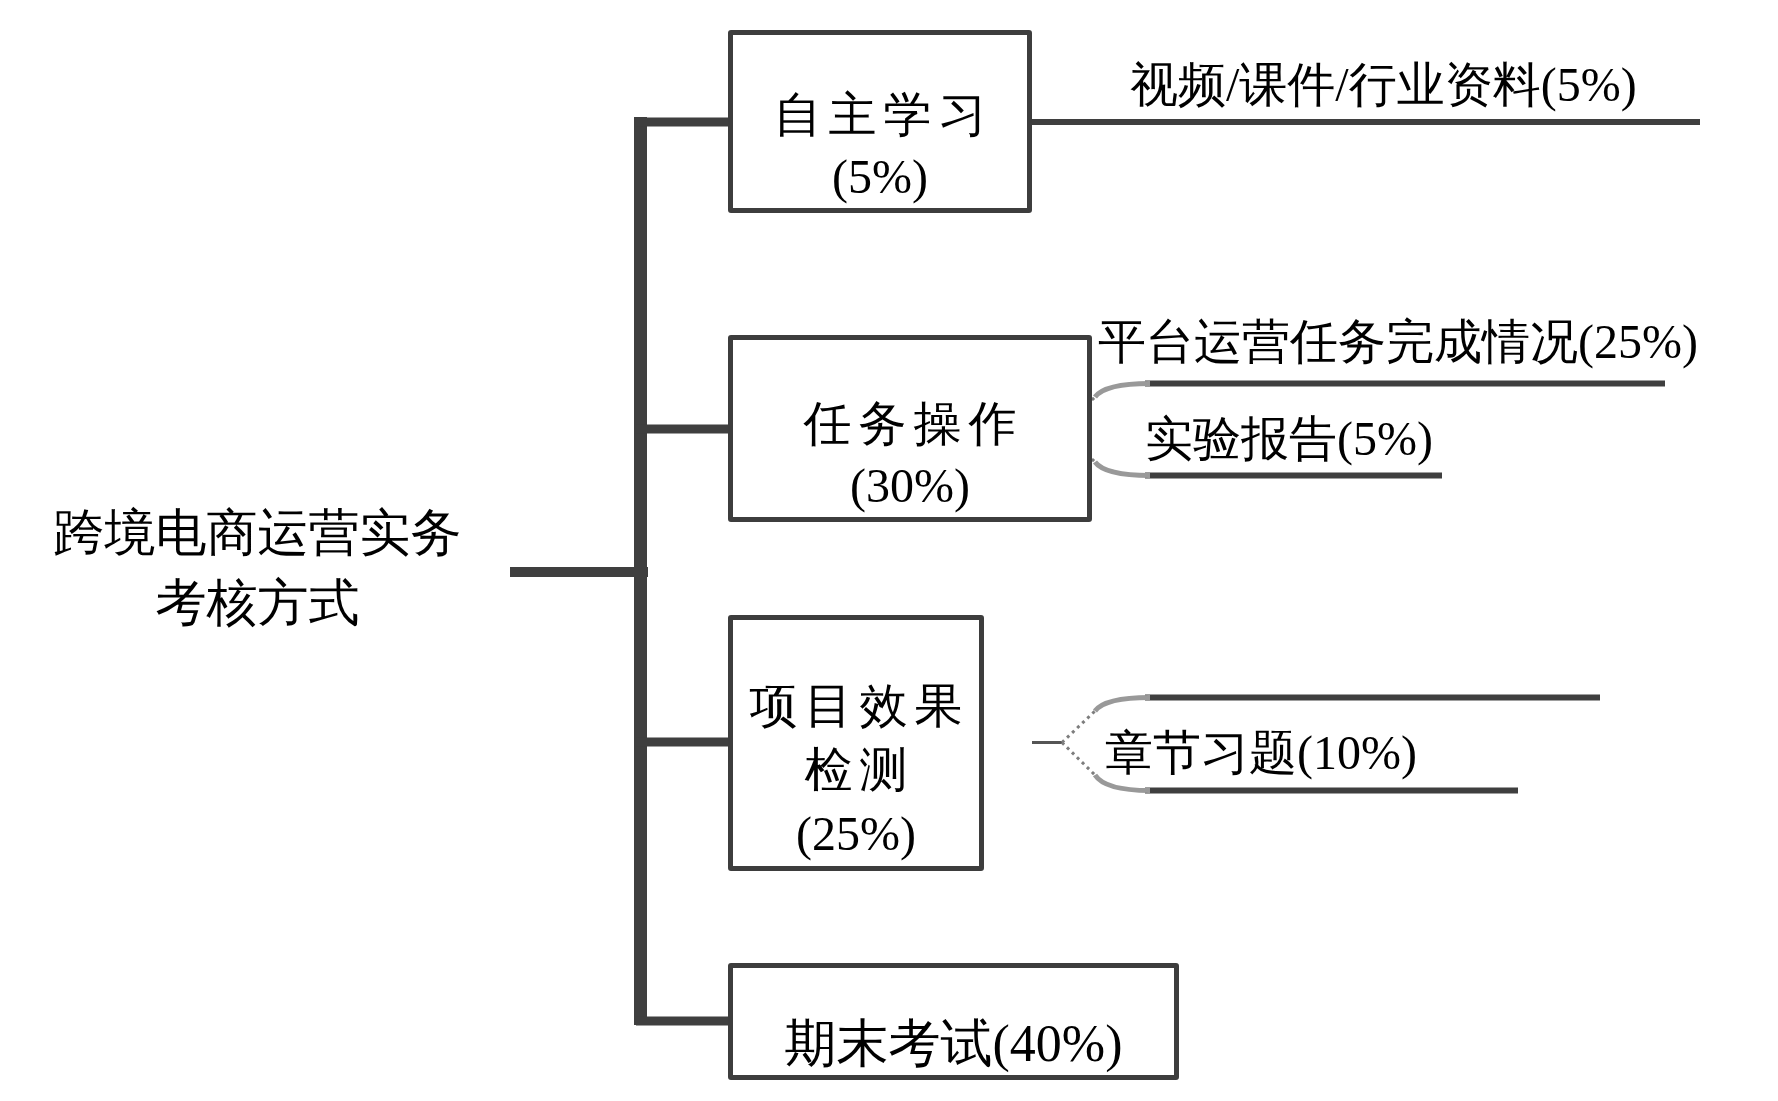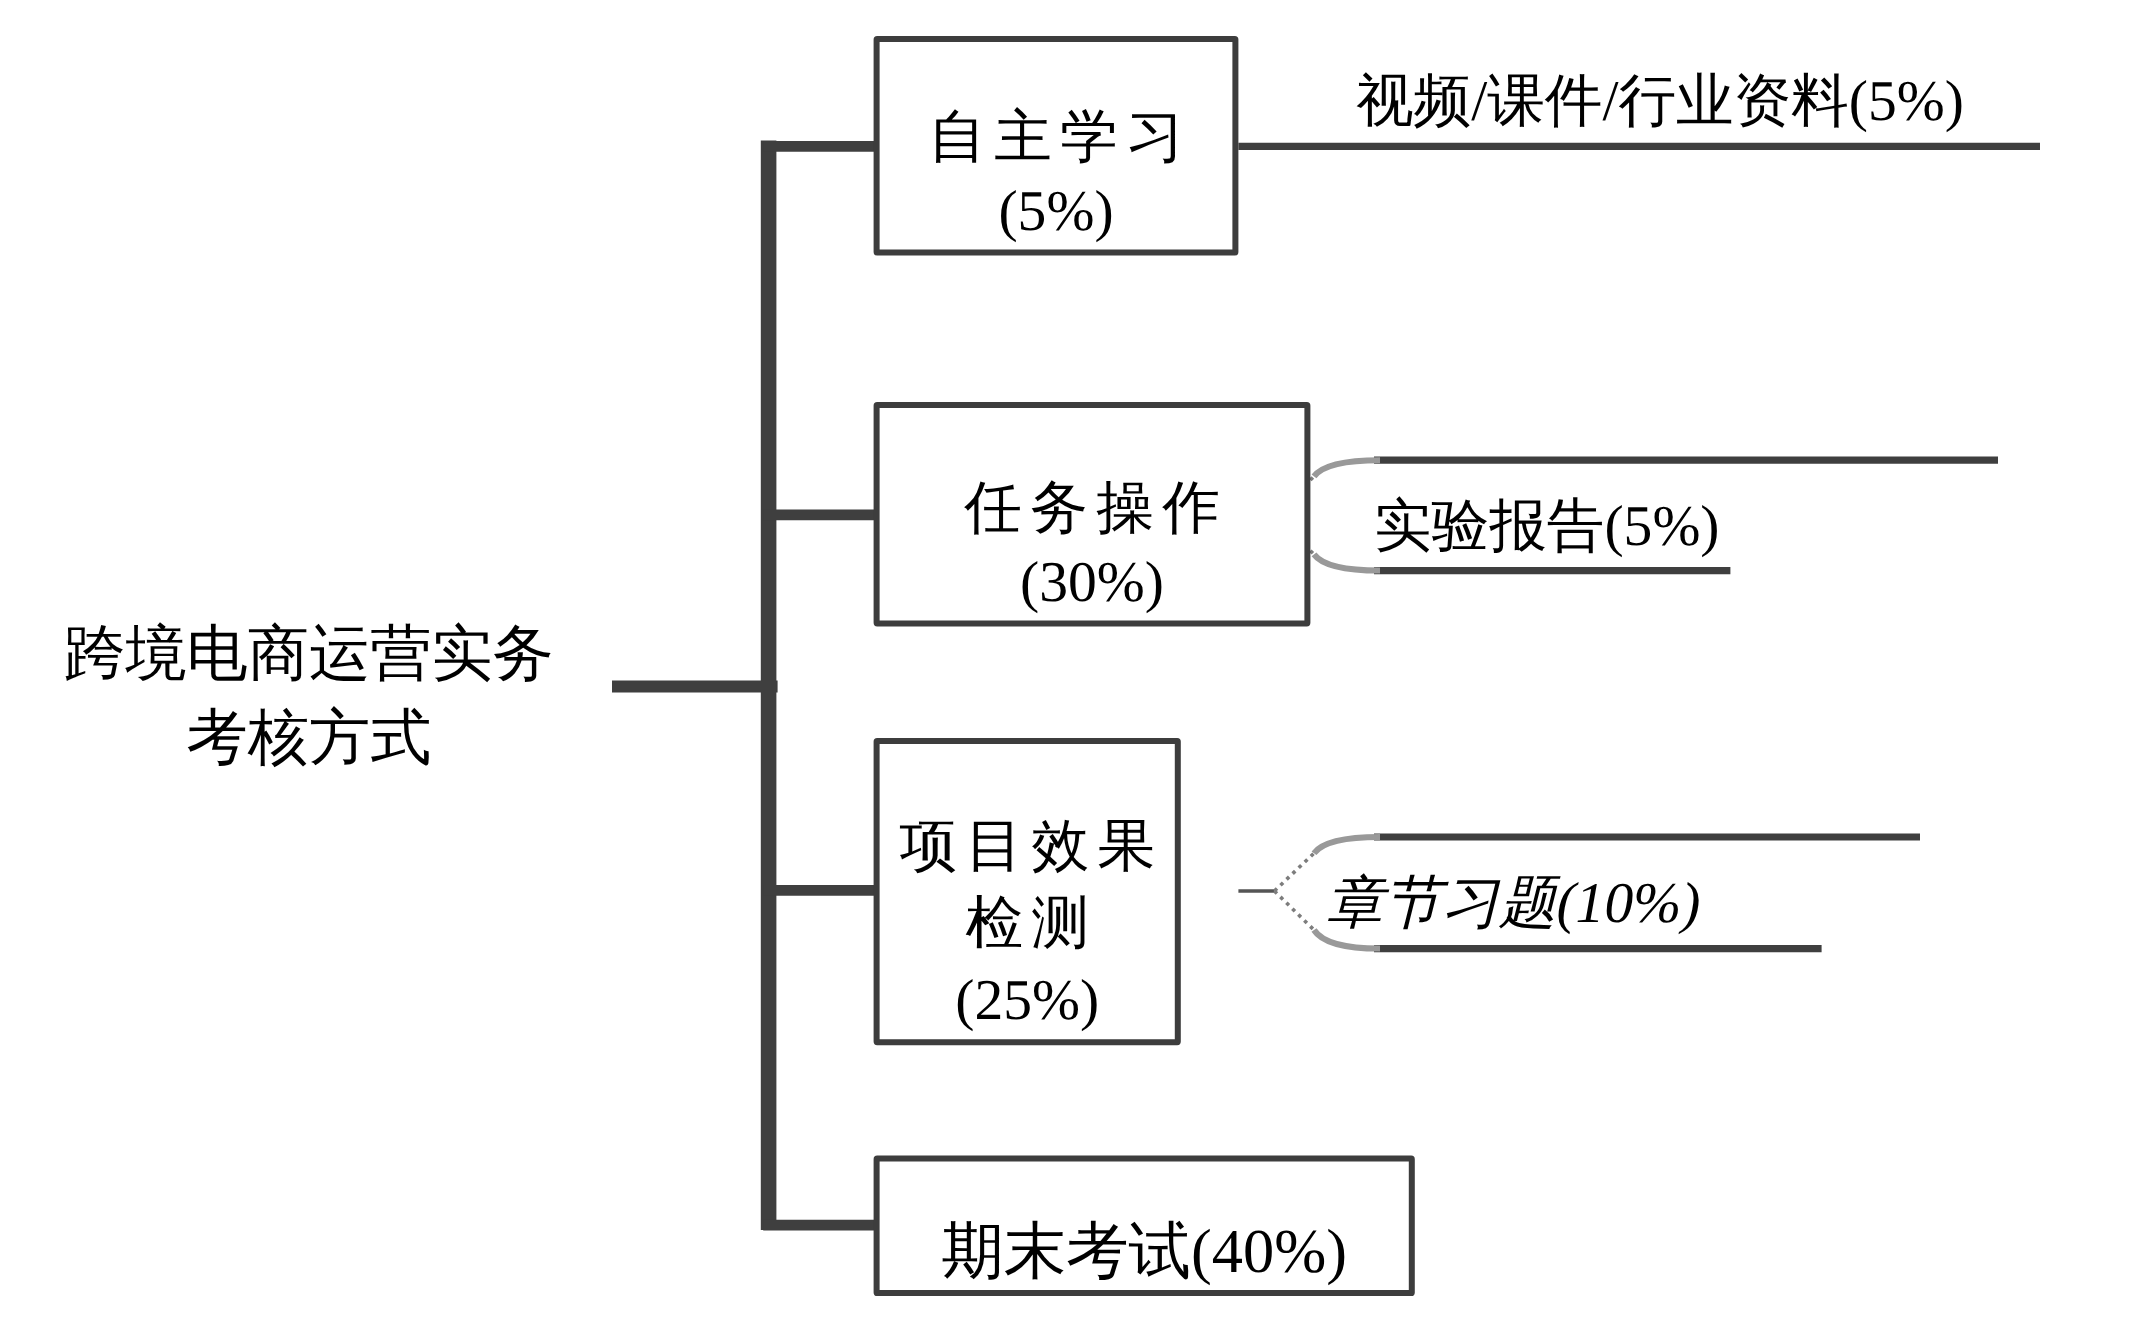--- a/index.html
+++ b/index.html
@@ -25,21 +25,20 @@
   }
   .root-label {
     position: absolute;
     left: 0;
     top: 498px;
     width: 515px;
     text-align: center;
     font-size: 51px;
     line-height: 70px;
     white-space: nowrap;
-    margin-top: 13px;
   }
   .node-box {
     position: absolute;
     box-sizing: border-box;
     border: 5px solid #3d3d3d;
     border-radius: 3px;
     background: #ffffff;
     display: flex;
     flex-direction: column;
     justify-content: flex-end;
@@ -60,21 +59,21 @@
     position: absolute;
     font-size: 48px;
     line-height: 62px;
     height: 62px;
     white-space: nowrap;
   }
   .leaf1  { left: 1130px; top: 54px; font-family: Liberation Serif, serif;  }
   .leaf2a { left: 1098px; top: 311px; }
   .leaf2b { left: 1105px; top: 408px; margin-left: 40px; }
   .leaf3a { left: 1105px; top: 629px; }
-  .leaf3b { left: 1105px; top: 722px; font-style: italic; }
+  .leaf3b { left: 1105px; top: 722px; }
 </style>
 </head>
 <body>
 
 <div class="canvas">
 
   <svg class="connector-layer" viewBox="0 0 1778 1101" xmlns="http://www.w3.org/2000/svg">
 
     <path d="M510 572 H648" stroke="#3f3f3f" stroke-width="10" fill="none"></path>
 
@@ -123,16 +122,17 @@
     <div class="cjk-spaced">项目效果</div>
     <div class="cjk-spaced">检测</div>
     <div>(25%)</div>
   </div>
 
   <div class="node-box box4">
     <div>期末考试(40%)</div>
   </div>
 
   <div class="leaf-text leaf1">视频/课件/行业资料(5%)</div>
+  <div class="leaf-text leaf2a">平台运营任务完成情况(25%)</div>
   <div class="leaf-text leaf2b">实验报告(5%)</div>
   <div class="leaf-text leaf3b">章节习题(10%)</div>
 
 </div>
 
 </body></html>

